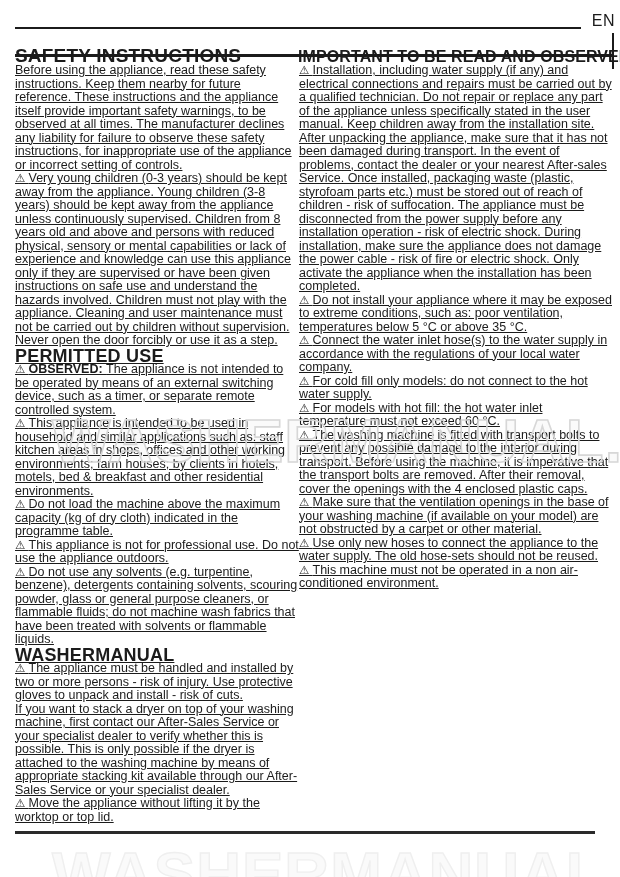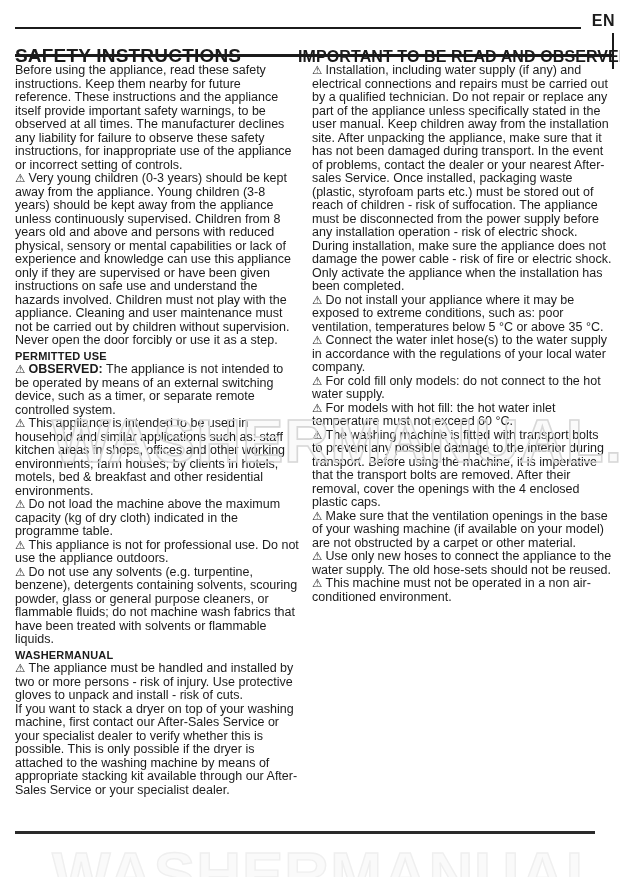--- a/index.html
+++ b/index.html
@@ -4,33 +4,33 @@
 <style>
   html,body { margin:0; padding:0; background:#888; }
   .page {
     position:relative; width:620px; height:877px; margin:0 auto;
     background:#ffffff; overflow:hidden;
     font-family:"Liberation Sans","DejaVu Sans",sans-serif;
     color:#1b1b1b;
   }
   
   .thin-rule { position:absolute; top:27px; left:15px; width:566px; height:2px; background:#1b1b1b; }
-  .lang { position:absolute; top:12px; right:5px; font-size:16px; font-weight:bold; letter-spacing:.5px; }
+  .lang { position:absolute; top:12px; right:5px; font-size:16px; font-weight:normal; letter-spacing:.5px; }
   .titles { position:absolute; top:45px; left:15px; width:605px; display:flex; align-items:flex-end; white-space:nowrap; overflow:hidden; }
   .title-left  { font-size:19px; font-weight:bold; width:283px; flex:0 0 283px; letter-spacing:.2px; }
   .title-right { font-size:16px; font-weight:bold; padding-bottom:1px; letter-spacing:.1px; }
   .thick-rule { position:absolute; top:54px; left:15px; width:597px; height:3px; background:#1b1b1b; }
   .edge-tick  { position:absolute; top:33px; right:6px; width:2px; height:36px; background:#1b1b1b; }
   
-  .columns { position:absolute; top:64px; left:15px; width:597px; display:flex; gap:13px; }
+  .columns { position:absolute; top:64px; left:15px; width:597px; display:flex; gap:0;text-decoration:underline; }
   .col { overflow:hidden; }
   .col-left  { width:284px; flex:0 0 284px; }
   .col-right { width:300px; flex:1; }
   .col p  { margin:0; font-size:12.5px; line-height:13.5px; text-align:left; }
-  .col h3 { margin:1px 0 0 0; font-size:11px; line-height:14.5px; letter-spacing:.2px; }
+  .col h3 { margin:1px 0 0 0; font-size:18px; line-height:14.5px; letter-spacing:.2px; }
   .warn { font-size:11.5px; }
   .condensed { letter-spacing:-0.45px; font-size:12.1px; }
   
   .footer-rule { position:absolute; top:831px; left:15px; width:580px; height:3px; background:#2a2a2a; }
   
   .watermark {
     position:absolute; left:52px; white-space:nowrap; pointer-events:none; z-index:3;
     font-weight:bold; font-size:62px; letter-spacing:1px;
     color:rgba(0,0,0,0.02);
     -webkit-text-stroke:1.6px #d7d7d7;
@@ -60,20 +60,21 @@
         <p><span class="warn">⚠ </span>Very young children (0-3  years) should be kept away from the appliance. Young children (3-8 years) should be kept away from the appliance unless continuously supervised. Children from 8 years old and above and persons with reduced physical, sensory or mental capabilities or lack of experience and knowledge can use this appliance only if they are supervised or have been given instructions on safe use and understand the hazards involved. Children must not play with the appliance. Cleaning and user maintenance must not be carried out by children without supervision. Never open the door forcibly or use it as a step.</p>
         <h3>PERMITTED USE</h3>
         <p><span class="warn">⚠ </span><b>OBSERVED: </b>The appliance is not intended to be operated by means of an external switching device, such as a timer, or separate remote controlled system.</p>
         <p><span class="warn">⚠ </span>This appliance is intended to be used in household and similar applications such as: staff kitchen areas in shops, offices and other working environments; farm houses; by clients in hotels, motels, bed &amp; breakfast and other residential environments.</p>
         <p><span class="warn">⚠ </span>Do not load the machine above the maximum capacity (kg of dry cloth) indicated in the programme table.</p>
         <p><span class="warn">⚠ </span>This appliance is not for professional use. Do not use the appliance outdoors.</p>
         <p><span class="warn">⚠ </span>Do not use any solvents (e.g. turpentine, benzene), detergents containing solvents, scouring powder, glass or general purpose cleaners, or flammable fluids; do not machine wash fabrics that have been treated with solvents or flammable liquids.</p>
         <h3>WASHERMANUAL</h3>
         <p><span class="warn">⚠ </span>The appliance must be handled and installed by two or more persons - risk of injury. Use protective gloves to unpack and install - risk of cuts.</p>
         <p>If you want to stack a dryer on top of your washing machine, first contact our After-Sales Service or your specialist dealer to verify whether this is possible. This is only possible if the dryer is attached to the washing machine by means of appropriate stacking kit available through our After- Sales Service or your specialist dealer.</p>
+        <p><span class="warn">⚠ </span>Move the appliance without lifting it by the worktop or top lid.</p>
       </div>
     <div class="col col-right" id="col-right">
         <p><span class="warn">⚠ </span>Installation, including water supply (if any) and electrical connections and repairs must be carried out by a qualified technician. Do not repair or replace any part of the appliance unless specifically stated in the user manual. Keep children away from the installation site. After unpacking the appliance, make sure that it has not been damaged during transport. In the event of problems, contact the dealer or your nearest After-sales Service. Once installed, packaging waste (plastic, styrofoam parts etc.) must be stored out of reach of children - risk of suffocation. The appliance must be disconnected from the power supply before any installation operation - risk of electric shock. During installation, make sure the appliance does not damage the power cable  - risk of fire or electric shock. Only activate the appliance when the installation has been completed.</p>
         <p><span class="warn">⚠ </span>Do not install your appliance where it may be exposed to extreme conditions, such as: poor ventilation, temperatures below 5 °C or above 35 °C.</p>
         <p><span class="warn">⚠ </span>Connect the water inlet hose(s) to the water supply in accordance with the regulations of your local water company.</p>
         <p><span class="warn">⚠ </span>For cold fill only models: do not connect to the hot water supply.</p>
         <p><span class="warn">⚠ </span>For models with hot fill: the hot water inlet temperature must not exceed 60 °C.</p>
         <p><span class="warn">⚠ </span>The washing machine is fitted with transport bolts to prevent any possible damage to the interior during transport. Before using the machine, it is imperative that the transport bolts are removed. After their removal, cover the openings with the 4 enclosed plastic caps.</p>
         <p><span class="warn">⚠ </span>Make sure that the ventilation openings in the base of your washing machine (if available on your model) are not obstructed by a carpet or other material.</p>
         <p><span class="warn">⚠ </span>Use only new hoses to connect the appliance to the water supply. The old hose-sets should not be reused.</p>

